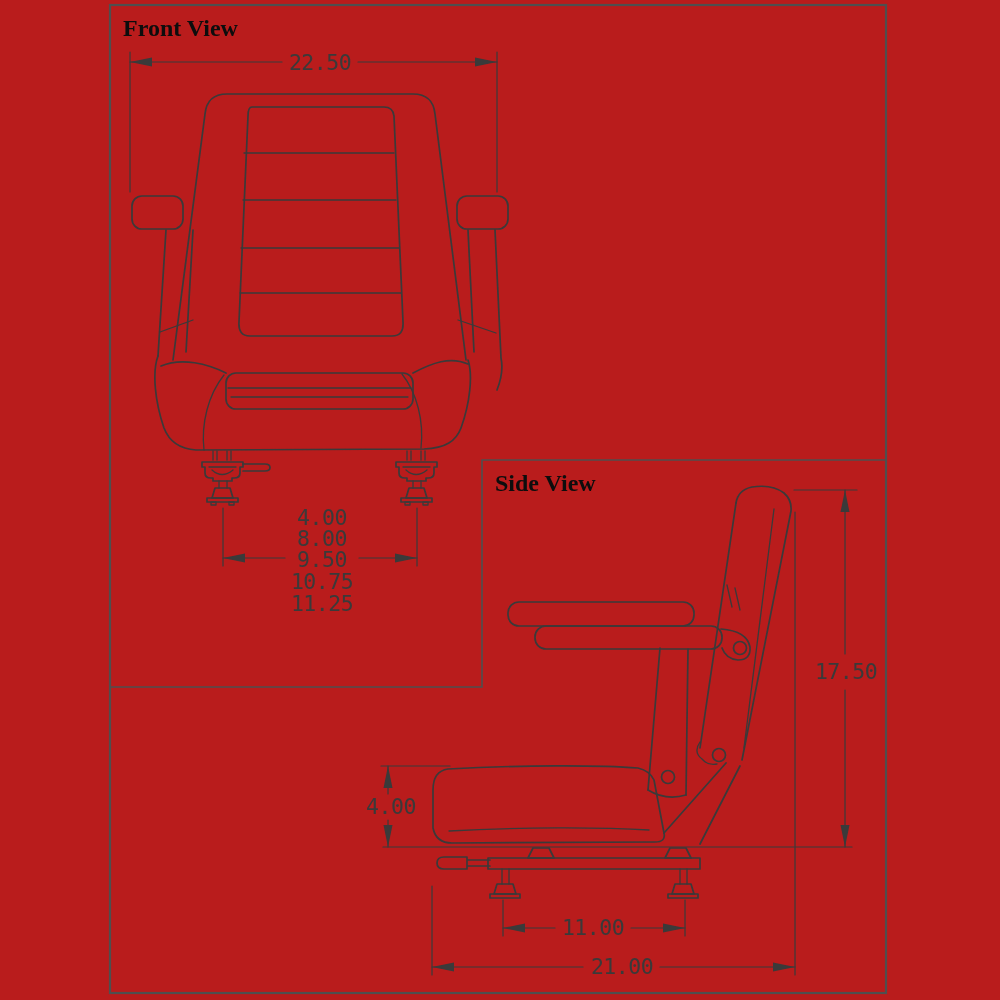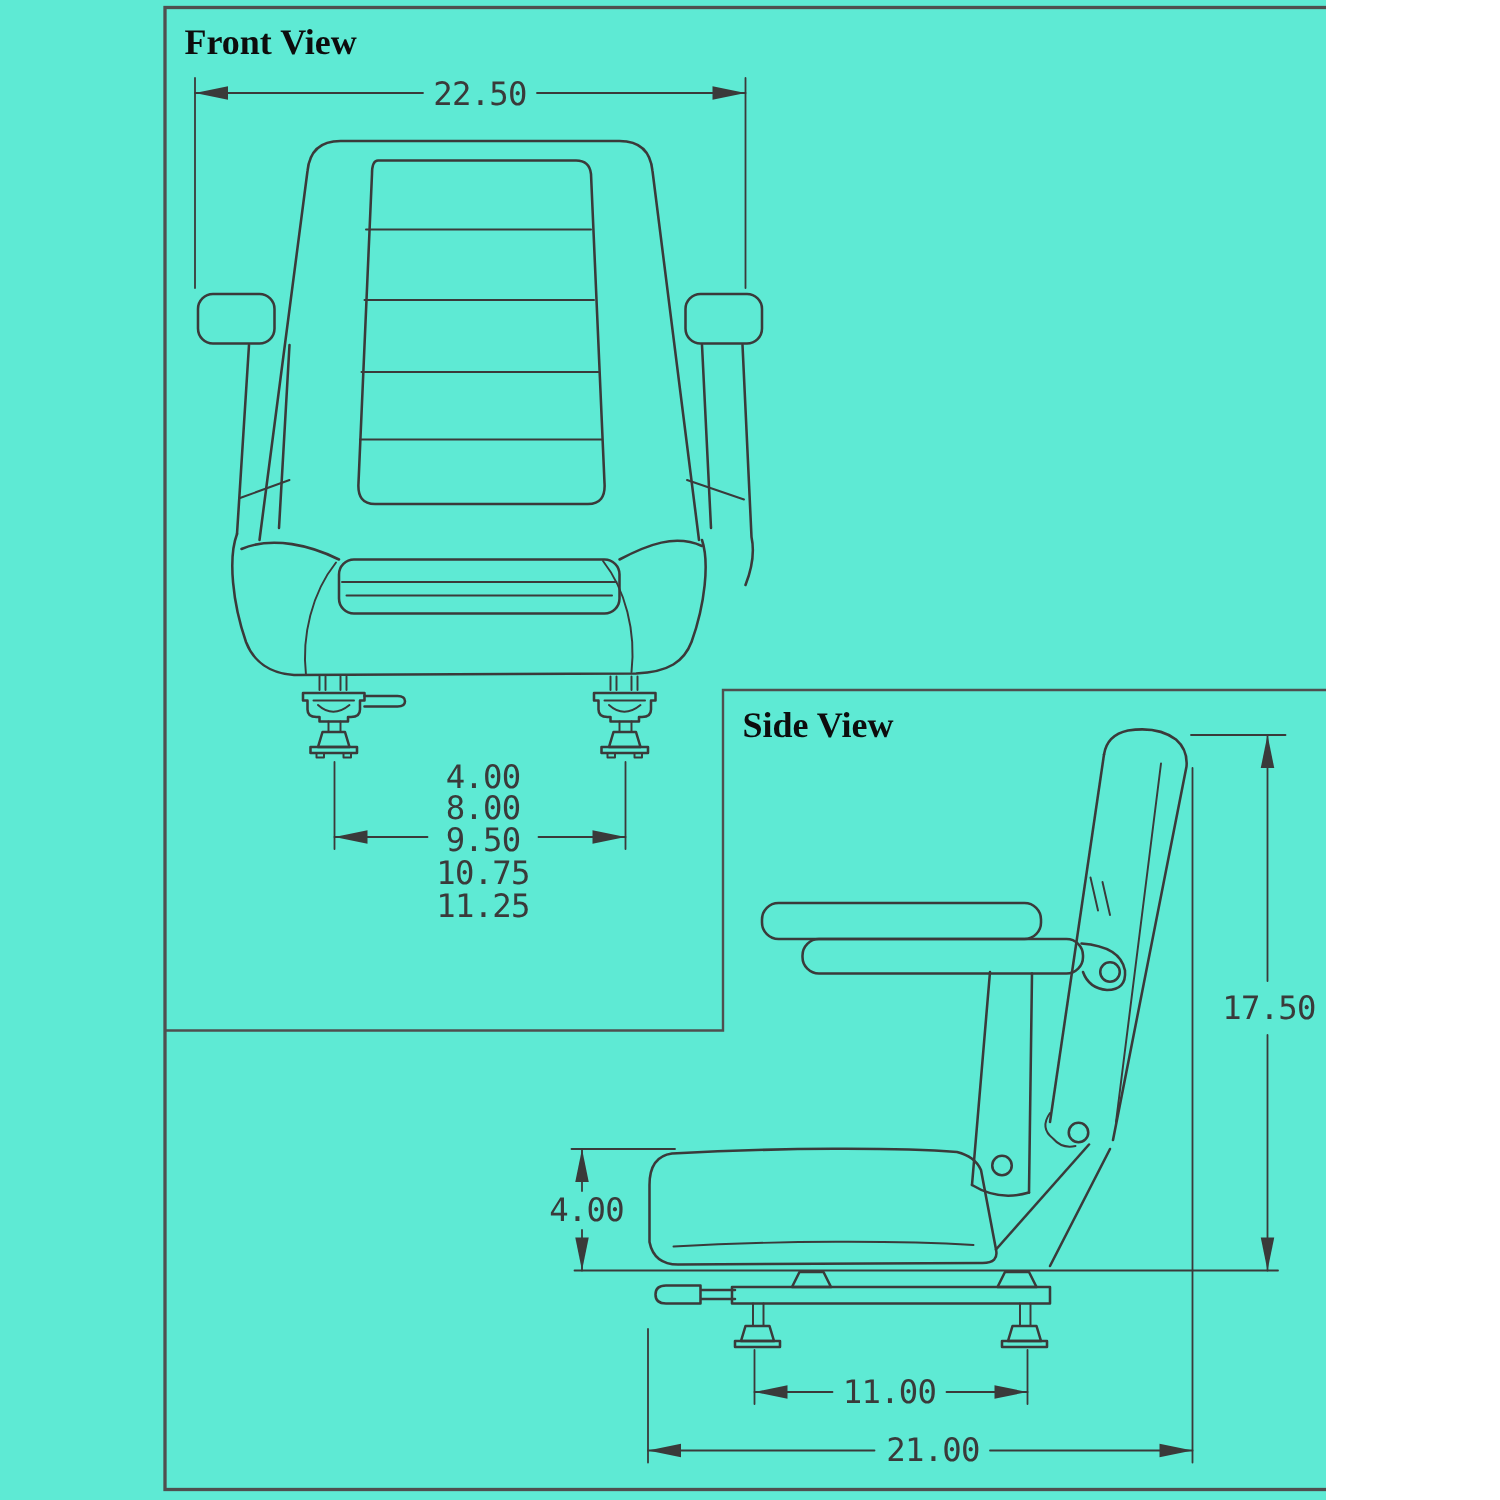--- a/index.html
+++ b/index.html
@@ -1,16 +1,16 @@
 <!DOCTYPE html>
 <html><head>
 <meta charset="utf-8">
 <style>
   html,body{margin:0;padding:0;background:#ffffff;}
-  .stage{position:relative;width:884px;height:1000px;background:#5eead4;overflow:hidden;}
+  .stage{position:relative;width:1000px;height:1000px;background:#b91c1c;overflow:hidden;}
   svg{position:absolute;left:0;top:0;}
   .frame{fill:none;stroke:#4f4f4f;stroke-width:2.2;}
   .panelline{fill:none;stroke:#4f4f4f;stroke-width:1.6;}
   .obj{fill:none;stroke:#3a3a3a;stroke-width:1.7;stroke-linecap:round;stroke-linejoin:round;}
   .thin{fill:none;stroke:#3a3a3a;stroke-width:1.3;stroke-linecap:round;stroke-linejoin:round;}
   .dim{fill:none;stroke:#3a3a3a;stroke-width:1.2;stroke-linecap:round;}
   .arr{fill:#3a3a3a;stroke:none;}
   .dimtext{font-family:"DejaVu Sans Mono","Liberation Mono",monospace;font-size:21.5px;fill:#3a3a3a;text-anchor:middle;letter-spacing:-0.5px;}
   .viewlabel{font-family:"Liberation Serif","DejaVu Serif",serif;font-weight:bold;font-size:24px;fill:#0d0d0d;}
 </style>

